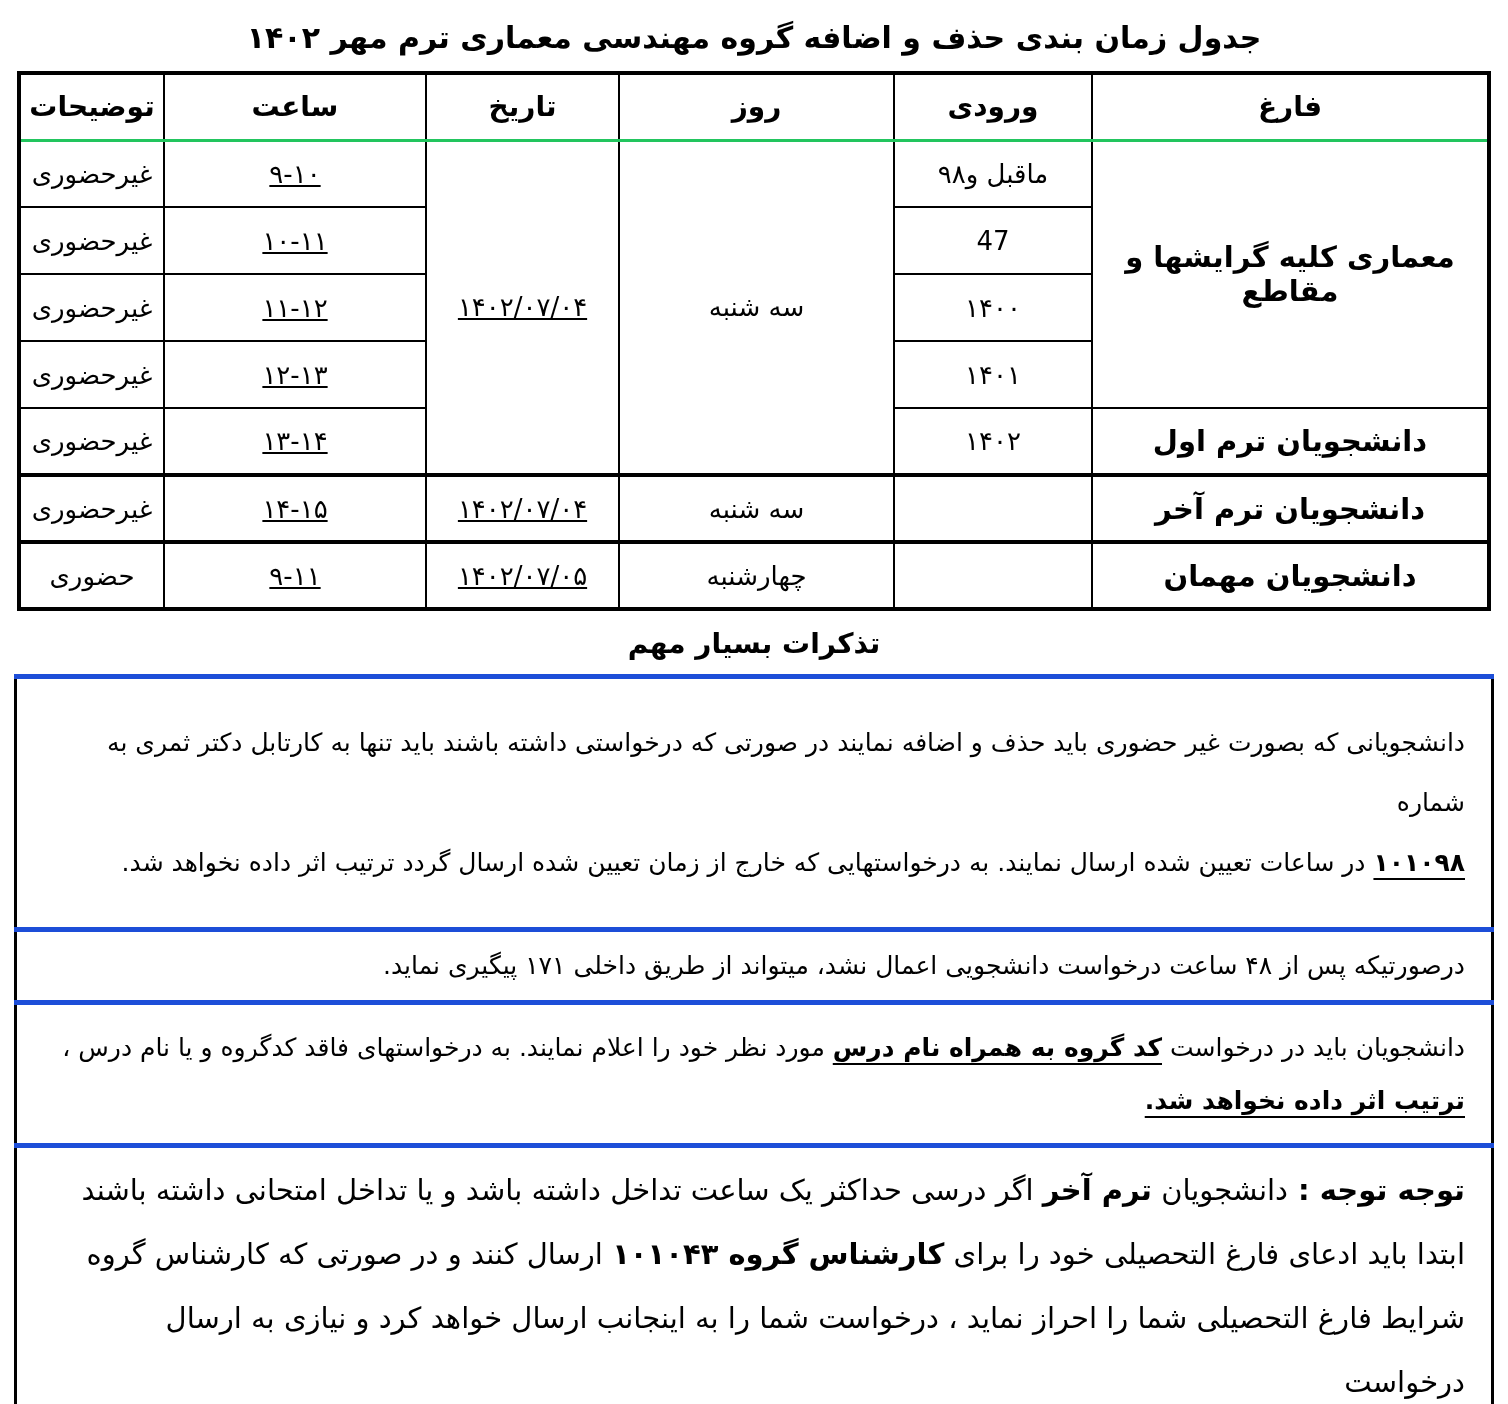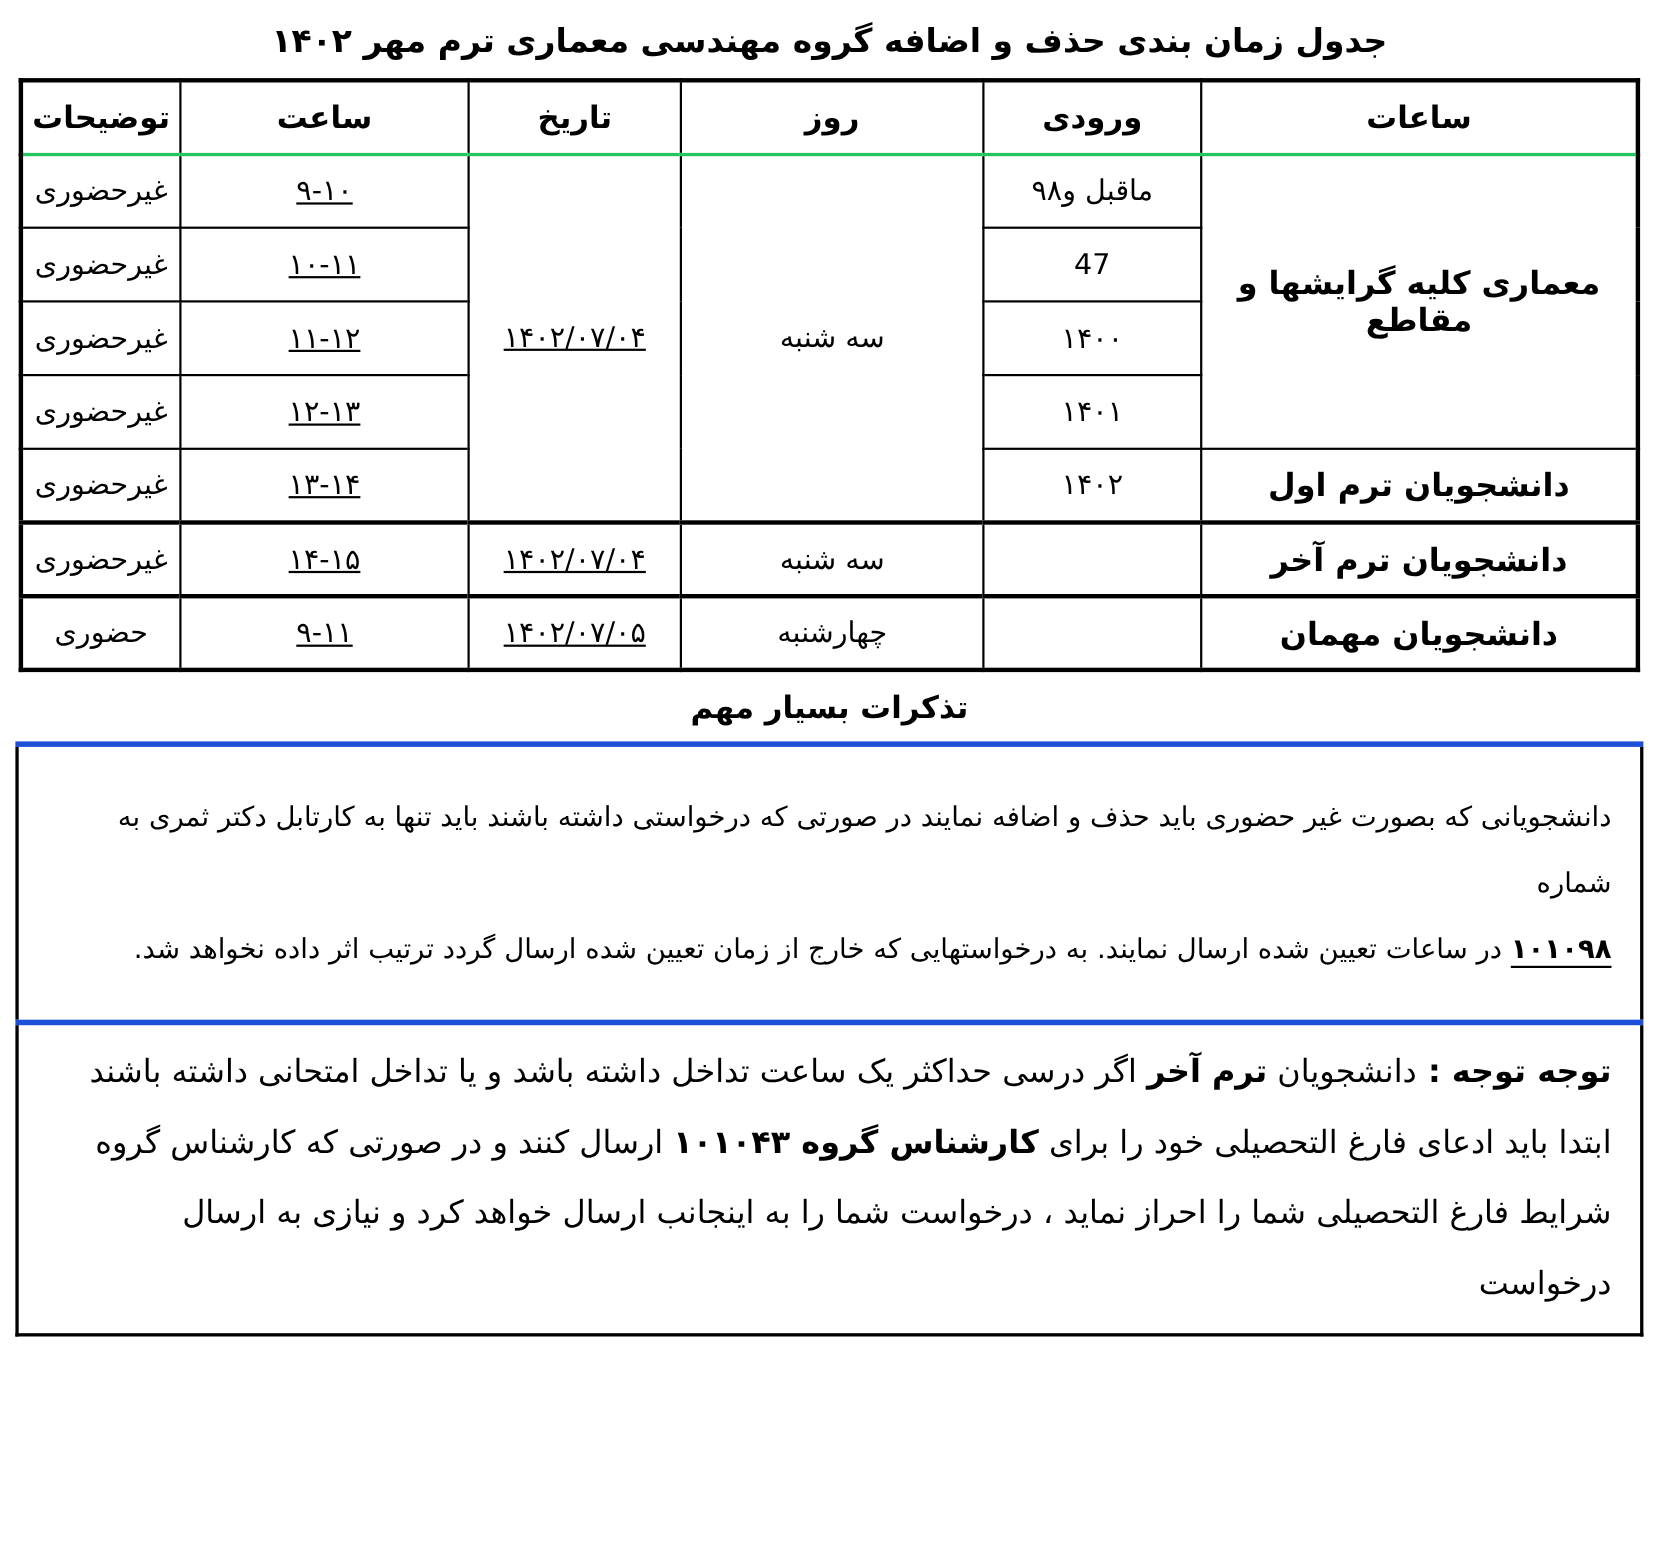--- a/index.html
+++ b/index.html
@@ -38,21 +38,21 @@
     <colgroup>
       <col style="width:397px">
         <col style="width:198px">
         <col style="width:275px">
       <col style="width:193px">
         <col style="width:262px">
         <col style="width:145px">
     </colgroup>
     <tbody>
         <tr class="hd">
-      <th>ساعات</th>
+      <th>فارغ</th>
       <th>ورودی</th>
       <th>روز</th>
       <th>تاریخ</th>
       <th>ساعت</th>
       <th>توضیحات</th>
     </tr>
     <tr>
       <td class="field" rowspan="4">معماری کلیه گرایشها و مقاطع</td>
       <td class="cell">ماقبل و۹۸</td>
       <td class="cell" rowspan="5">سه شنبه</td>
@@ -101,18 +101,24 @@
     </table>
 
   <div class="notes-title">تذکرات بسیار مهم</div>
 
   <table class="notes">
     <tbody>
         <tr>
       <td class="n1"><span>دانشجویانی که بصورت غیر حضوری باید حذف و اضافه نمایند در صورتی که درخواستی داشته باشند باید تنها به کارتابل دکتر ثمری به شماره </span><br><span class="u" style="font-weight: bold;">۱۰۱۰۹۸</span><span> در ساعات تعیین شده ارسال نمایند. به درخواستهایی که خارج از زمان تعیین شده ارسال گردد ترتیب اثر داده نخواهد شد.</span></td>
     </tr>
     <tr>
+      <td class="n2"><span>درصورتیکه پس از ۴۸ ساعت درخواست دانشجویی اعمال نشد، میتواند از طریق داخلی ۱۷۱ پیگیری نماید.</span></td>
+    </tr>
+    <tr>
+      <td class="n3"><span>دانشجویان باید در درخواست </span><span class="u" style="font-weight: bold;">کد گروه  به همراه نام درس</span><span> مورد نظر خود را اعلام نمایند. به درخواستهای فاقد کدگروه و یا نام درس ،</span><br><span class="u" style="font-weight: bold;">ترتیب اثر داده نخواهد شد.</span></td>
+    </tr>
+    <tr>
       <td class="n4"><span style="font-weight: bold;">توجه توجه : </span><span>دانشجویان </span><span style="font-weight: bold;">ترم آخر</span><span> اگر درسی حداکثر یک ساعت تداخل داشته باشد و یا تداخل امتحانی داشته باشند</span><br><span>ابتدا باید ادعای فارغ التحصیلی خود را برای </span><span style="font-weight: bold;">کارشناس گروه ۱۰۱۰۴۳</span><span> ارسال کنند و در صورتی که کارشناس گروه</span><br><span>شرایط فارغ التحصیلی شما را احراز نماید ، درخواست شما را به اینجانب ارسال خواهد کرد و نیازی به ارسال درخواست</span><br></td>
     </tr>
   </tbody>
     </table>
 
 </div>
 
 </body></html>

